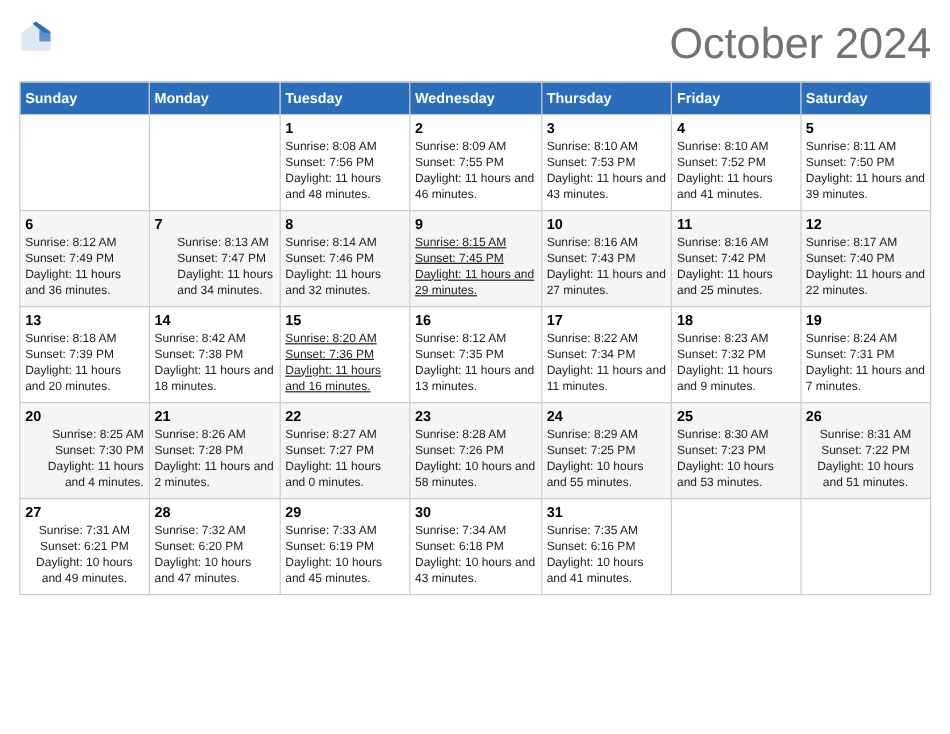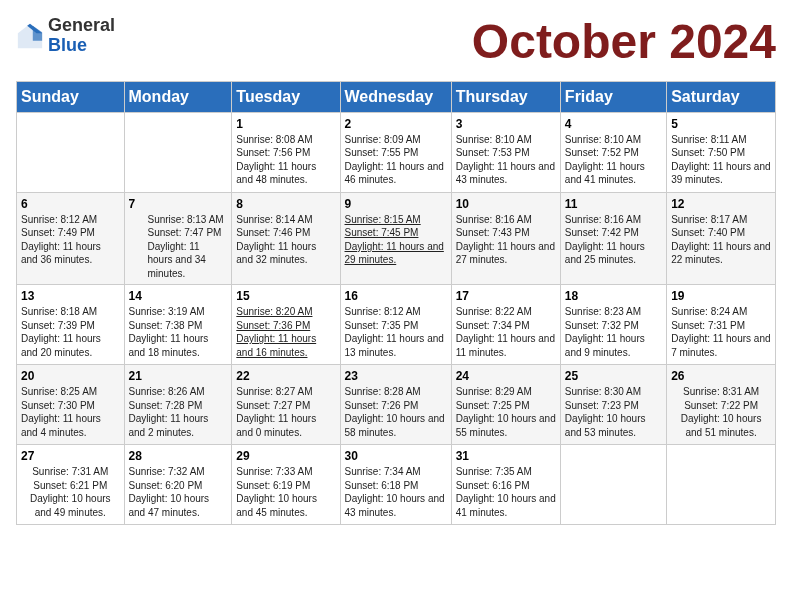--- a/index.html
+++ b/index.html
@@ -29,40 +29,40 @@
     .logo-general { color: #333; }
     .logo-blue { color: #1a5fb4; }
     .logo-icon {
       width: 28px;
       height: 28px;
     }
     .title-block {
       text-align: right;
     }
     .month-title {
-      font-size: 48px;
-      font-weight: bold;
-      color: #7f1d1d;
+      font-size: 36px;
+      font-weight: normal;
+      color: #737373;
       line-height: 1.1;
     }
     .location {
       font-size: 14px;
       color: #444;
     }
     table {
       width: 100%;
       border-collapse: collapse;
       font-size: 11px;
     }
     thead tr th {
       background-color: #2a6ebb;
       color: #fff;
       padding: 6px 4px;
       text-align: left;
-      font-size: 16px;
+      font-size: 12px;
       font-weight: bold;
       border: 1px solid #ccc;
     }
     tbody tr td {
       border: 1px solid #ccc;
       vertical-align: top;
       padding: 4px;
       min-height: 70px;
       height: 80px;
       width: 113px;
@@ -90,24 +90,20 @@
 </head>
 <body>
 
 <div class="header">
   <div class="logo">
     <svg class="logo-icon" viewBox="0 0 30 30">
       <polygon points="15,2 28,12 28,28 2,28 2,12" fill="#2a6ebb" opacity="0.15"></polygon>
       <polygon points="18,4 28,11 28,20 18,20" fill="#2a6ebb" opacity="0.7"></polygon>
       <polygon points="15,2 28,12 22,12 12,4" fill="#2a6ebb"></polygon>
     </svg>
-    <div class="logo-text">
-      <div><span class="logo-general">General</span></div>
-      <div><span class="logo-blue">Blue</span></div>
-    </div>
   </div>
   <div class="title-block">
     <div class="month-title">October 2024</div>
   </div>
 </div>
 
 <table>
   <thead>
     <tr>
     <th>Sunday</th>
@@ -200,21 +196,21 @@
       </tr>
       <tr>
         <td>
           <div class="day-number">13</div>
           <div class="day-detail" style="white-space: pre-line;">Sunrise: 8:18 AM
 Sunset: 7:39 PM
 Daylight: 11 hours and 20 minutes.</div>
         </td>
         <td>
           <div class="day-number">14</div>
-          <div class="day-detail" style="white-space: pre-line;">Sunrise: 3:19 AM
+          <div class="day-detail" style="white-space: pre-line;">Sunrise: 8:42 AM
 Sunset: 7:38 PM
 Daylight: 11 hours and 18 minutes.</div>
         </td>
         <td>
           <div class="day-number">15</div>
           <div class="day-detail" style="white-space: pre-line; text-decoration: underline;">Sunrise: 8:20 AM
 Sunset: 7:36 PM
 Daylight: 11 hours and 16 minutes.</div>
         </td>
         <td>
@@ -238,21 +234,21 @@
         <td>
           <div class="day-number">19</div>
           <div class="day-detail" style="white-space: pre-line;">Sunrise: 8:24 AM
 Sunset: 7:31 PM
 Daylight: 11 hours and 7 minutes.</div>
         </td>
       </tr>
       <tr>
         <td>
           <div class="day-number">20</div>
-          <div class="day-detail" style="white-space: pre-line;">Sunrise: 8:25 AM
+          <div class="day-detail" style="white-space: pre-line; text-align: right;">Sunrise: 8:25 AM
 Sunset: 7:30 PM
 Daylight: 11 hours and 4 minutes.</div>
         </td>
         <td>
           <div class="day-number">21</div>
           <div class="day-detail" style="white-space: pre-line;">Sunrise: 8:26 AM
 Sunset: 7:28 PM
 Daylight: 11 hours and 2 minutes.</div>
         </td>
         <td>

